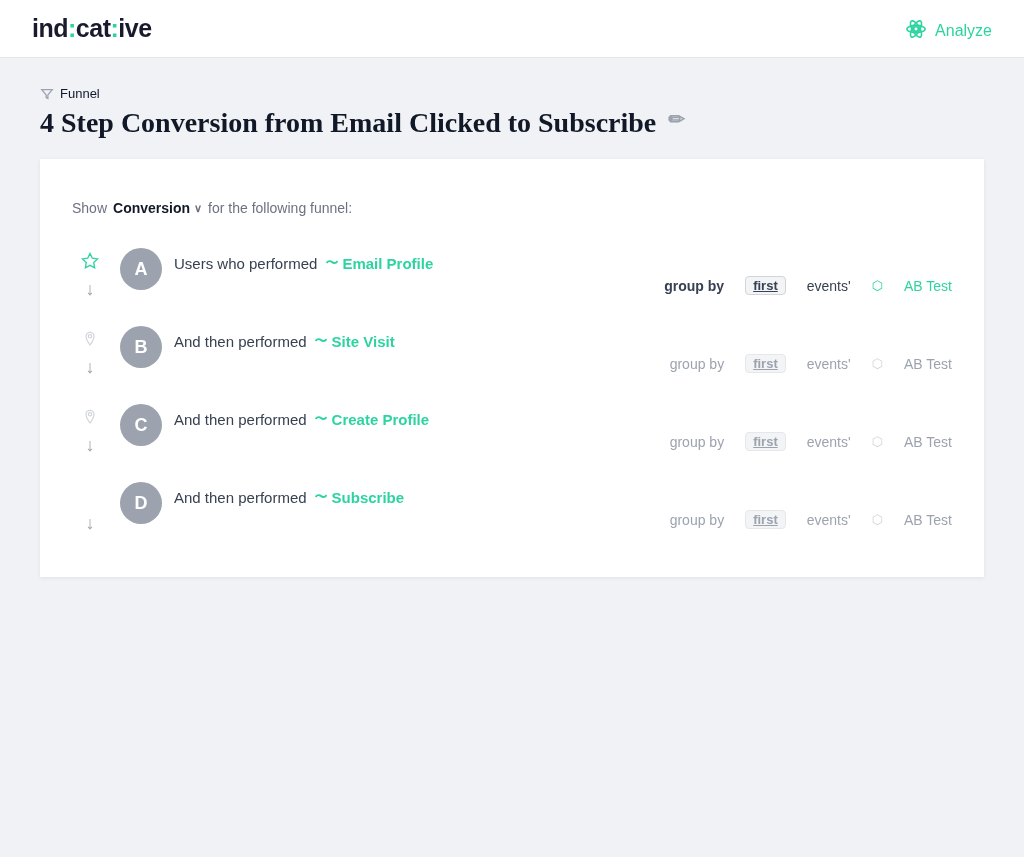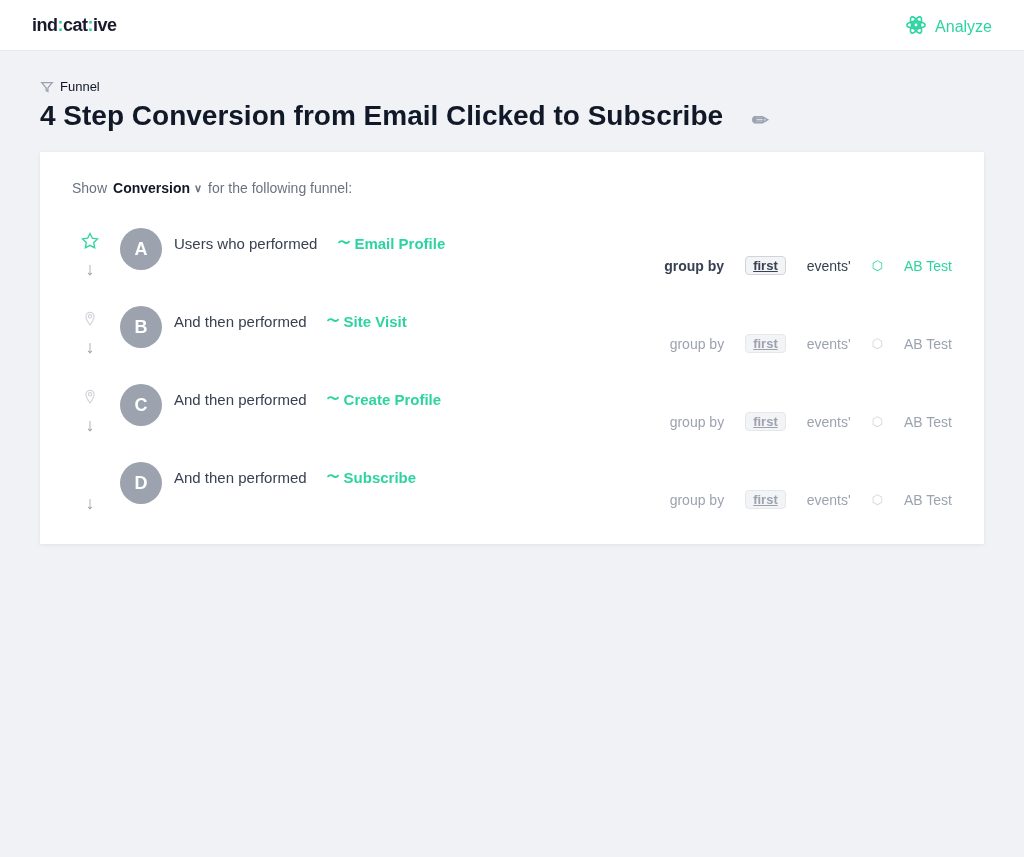--- a/index.html
+++ b/index.html
@@ -14,21 +14,21 @@
     
     .header {
       background: #ffffff;
       border-bottom: 1px solid #e5e7eb;
       padding: 14px 32px;
       display: flex;
       align-items: center;
       justify-content: space-between;
     }
     .logo {
-      font-size: 18px;
+      font-size: 25px;
       font-weight: 700;
       color: #1a1a2e;
       letter-spacing: -0.5px;
     }
     .logo span.ind { color: #1a1a2e; }
     .logo span.dot { color: #2dd4a0; }
     .logo span.cative { color: #1a1a2e; }
 
     .analyze-btn {
       display: flex;
@@ -61,34 +61,35 @@
       font-size: 13px;
       margin-bottom: 6px;
     }
 
     .page-title {
       font-size: 28px;
       font-weight: 700;
       color: #111827;
       margin-bottom: 20px;
       display: flex;
-      align-items: flex-end;
-      gap: 29px;
+      align-items: flex-start;
+      gap: 12px;
+      font-family: Liberation Serif, serif;
     }
     .edit-icon {
       color: #9ca3af;
       font-size: 20px;
       cursor: pointer;
     }
 
     
     .card {
       background: #ffffff;
       border-radius: 0;
-      padding: 28px 32px;
+      padding: 41px 32px;
       box-shadow: 0 1px 4px rgba(0,0,0,0.07);
     }
 
     .show-bar {
       display: flex;
       align-items: center;
       gap: 6px;
       font-size: 14px;
       color: #6b7280;
       margin-bottom: 24px;
@@ -158,21 +159,21 @@
     .step-body {
       flex: 1;
       padding-top: 6px;
     }
 
     .step-line1 {
       font-size: 15px;
       color: #374151;
       display: flex;
       align-items: center;
-      gap: 20px;
+      gap: 8px;
       margin-bottom: 4px;
     }
 
     .event-link {
       color: #2dd4a0;
       font-weight: 600;
       text-decoration: none;
       display: flex;
       align-items: center;
       gap: 4px;

